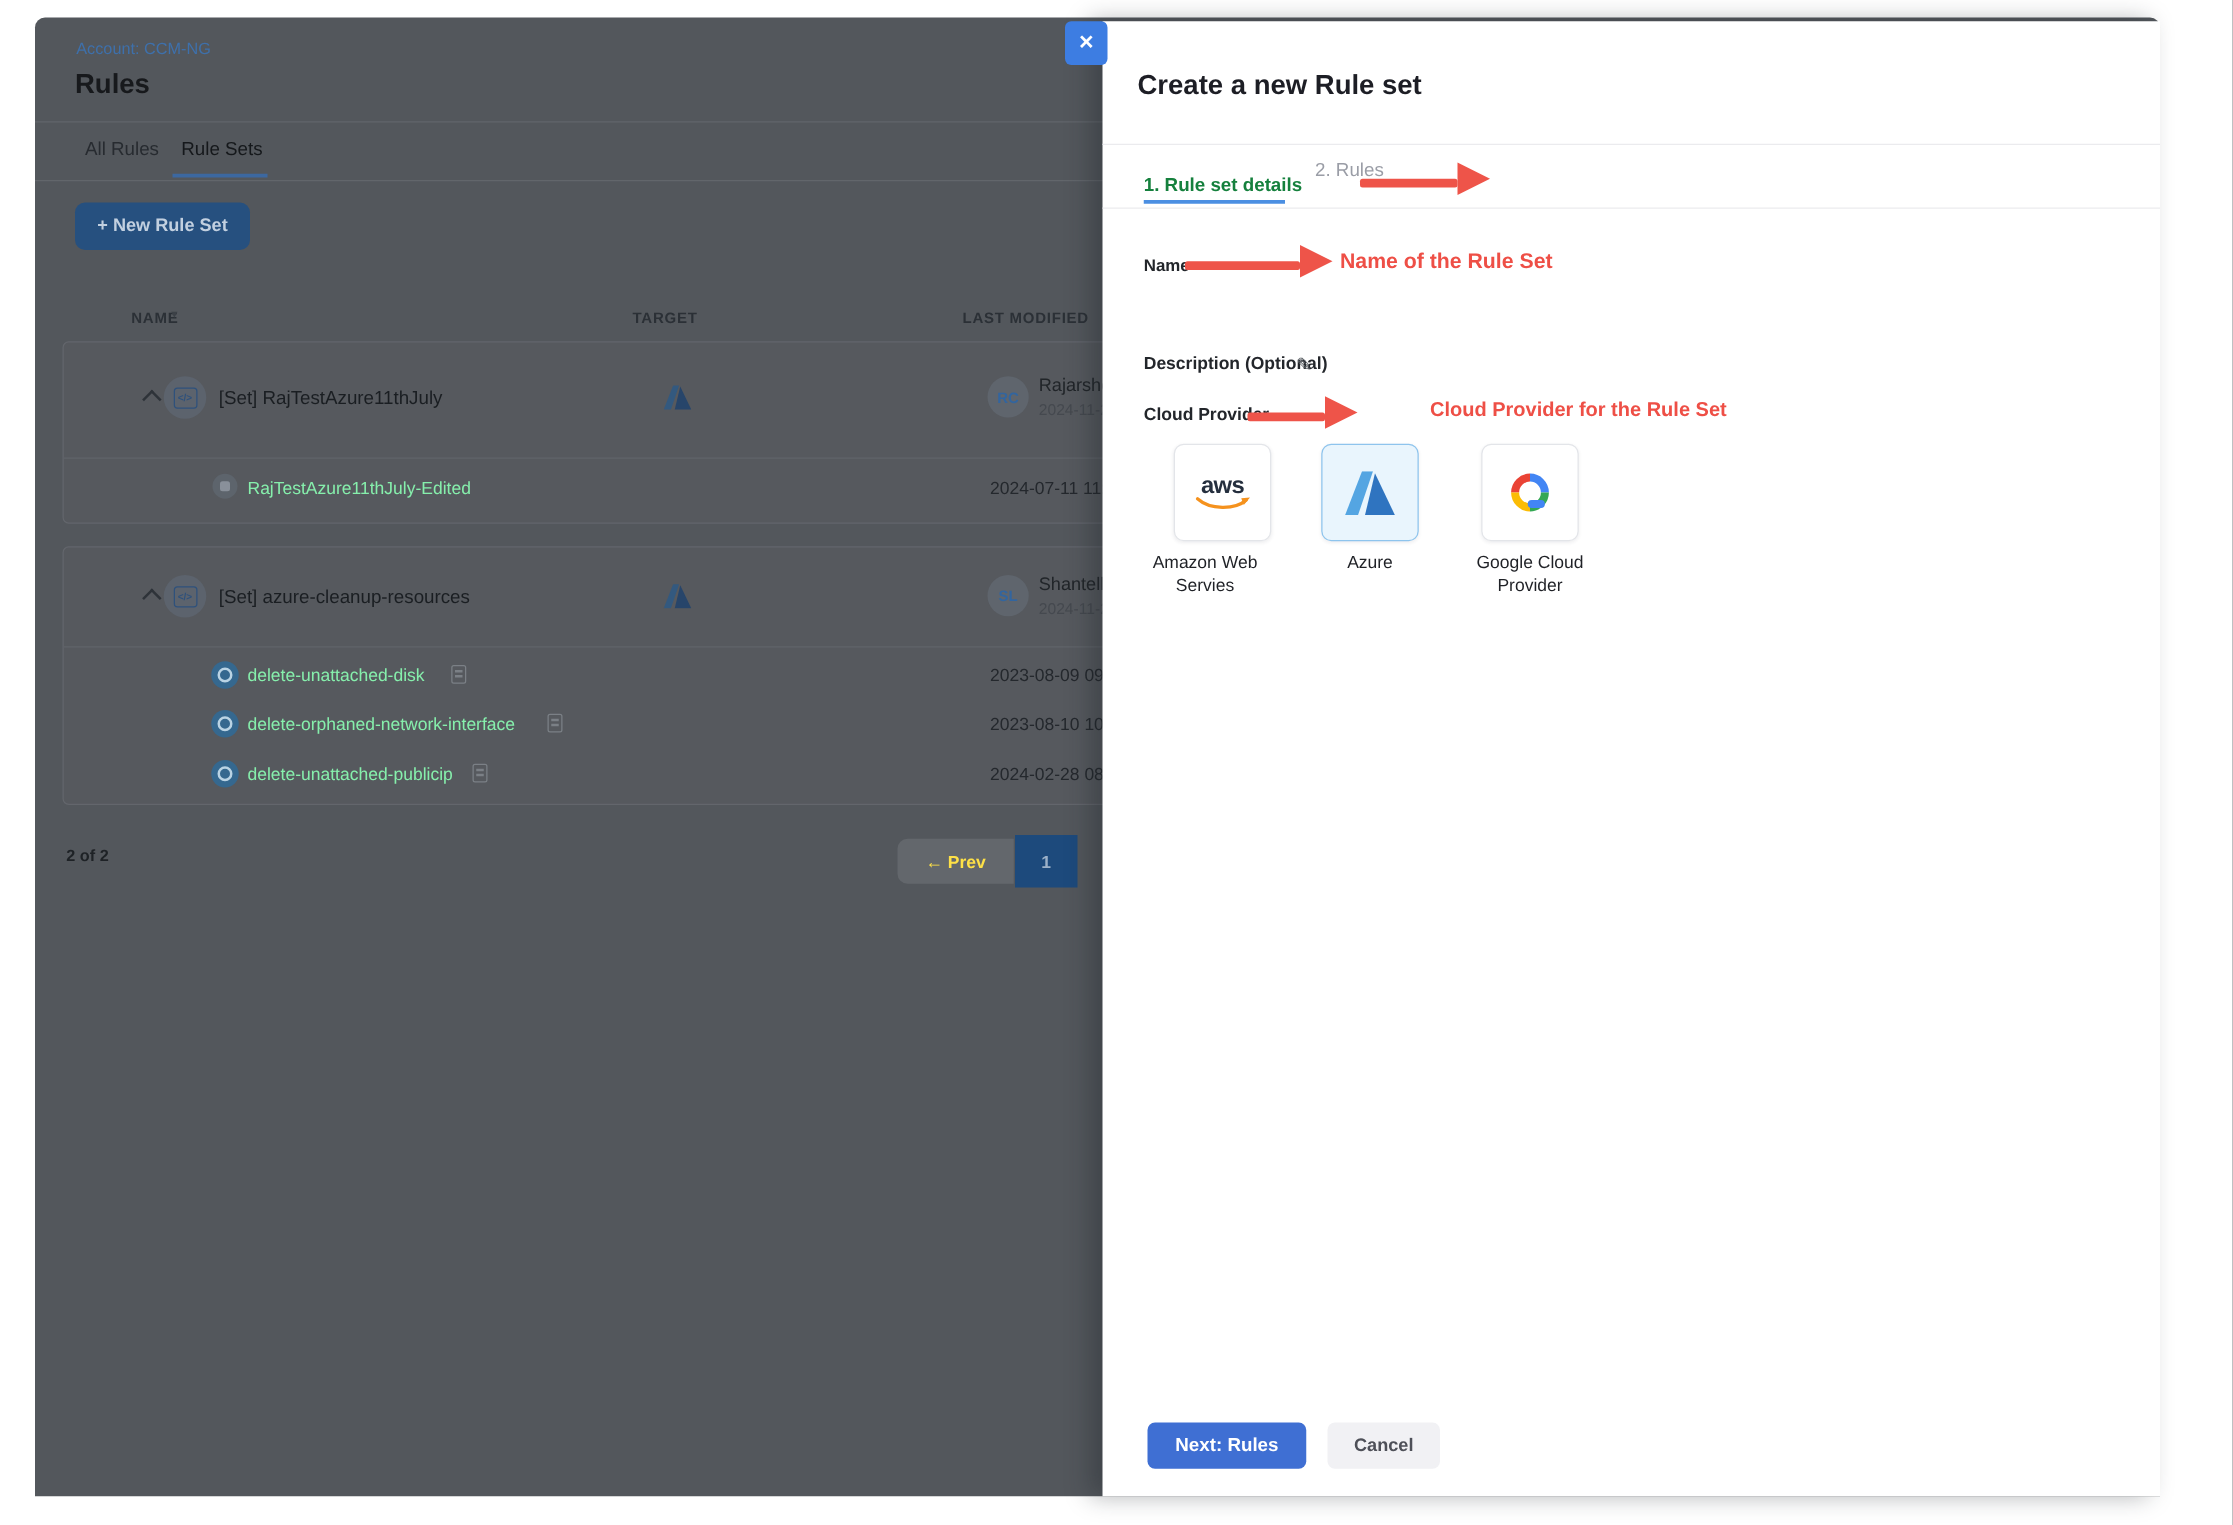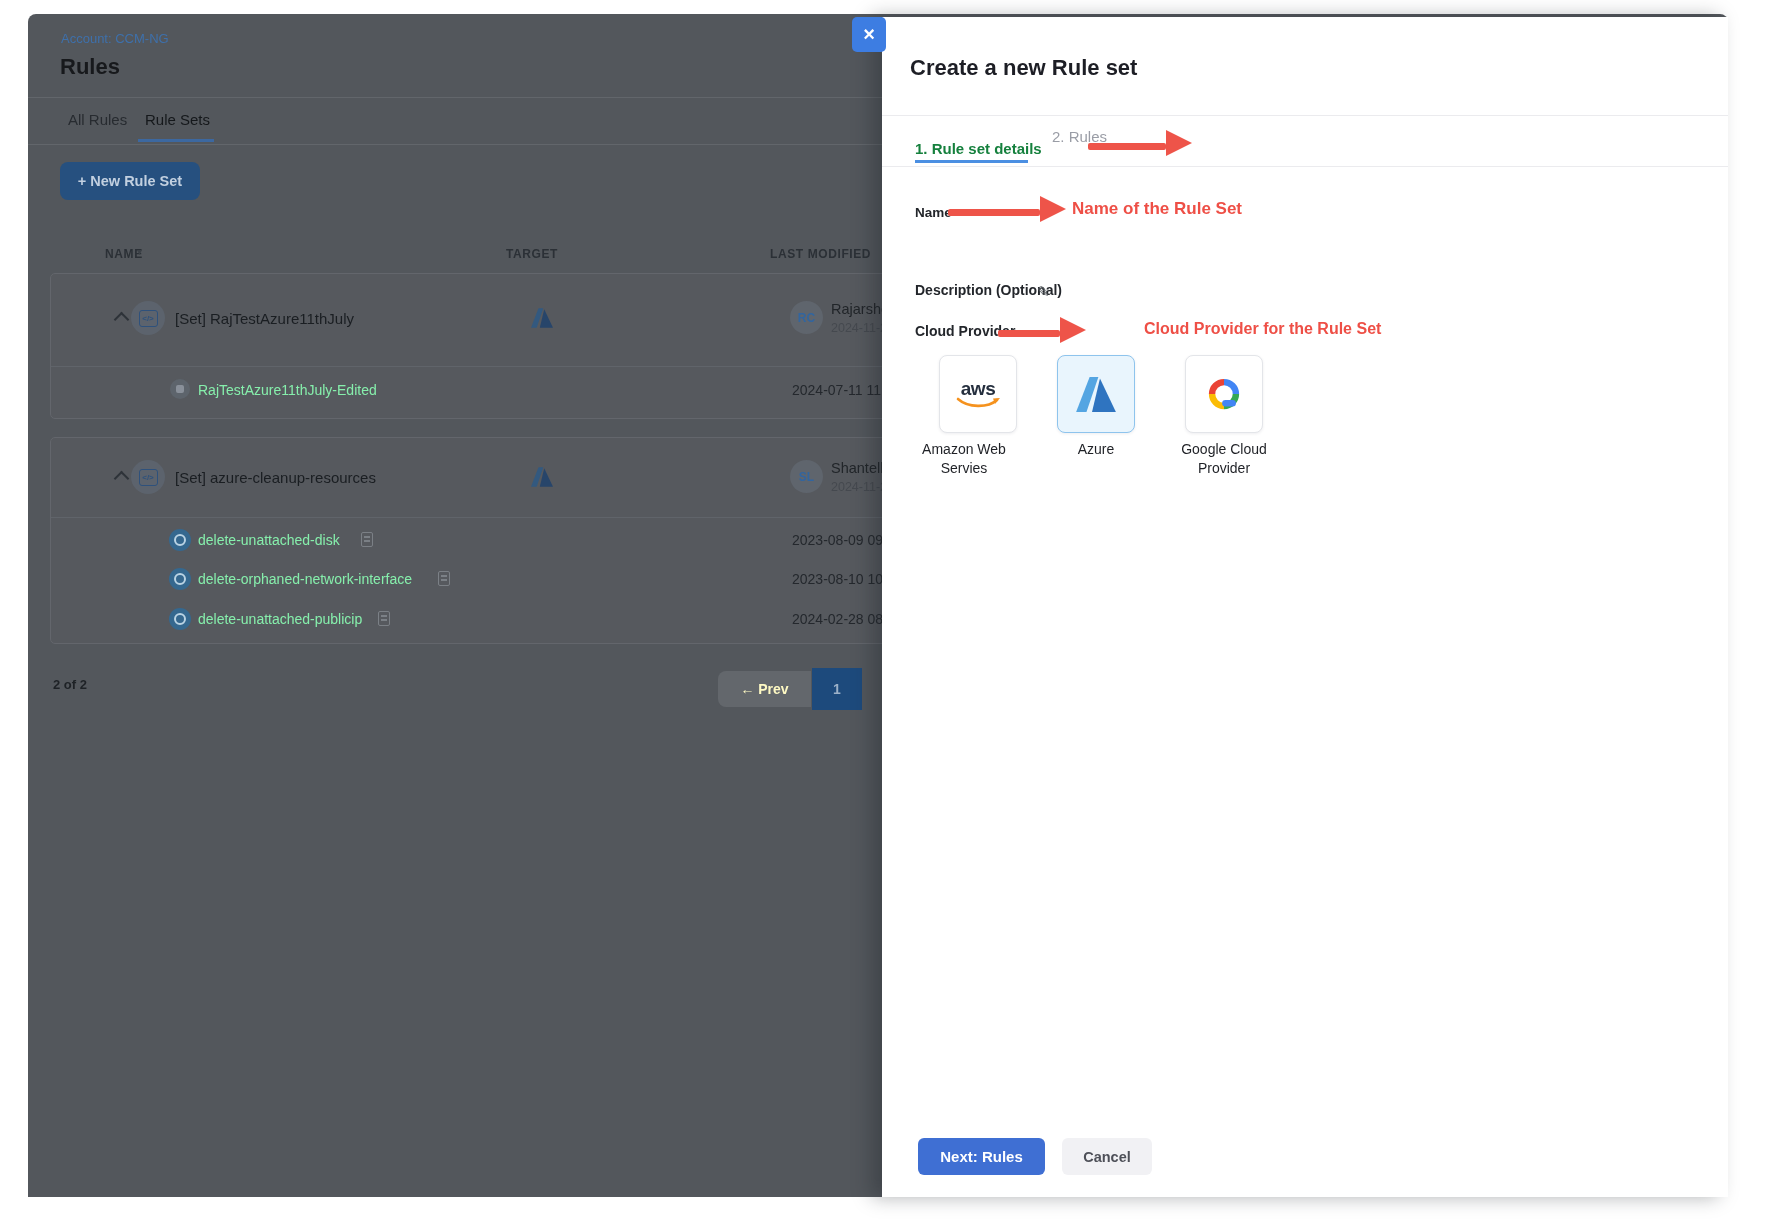--- a/index.html
+++ b/index.html
@@ -49,21 +49,21 @@
           display:flex; align-items:center; justify-content:center; }
   .rule-icon::before { content:""; width:8px; height:8px; border:2px solid #b9d3e4; border-radius:50%; }
   .rule-name { position:absolute; font-size:14px; color:#86efac; white-space:nowrap; }
   .rule-date { position:absolute; font-size:14px; color:#24282d; white-space:nowrap; }
   .doc-icon { position:absolute; width:12px; height:15px; border:1.3px solid #7b8086; border-radius:2px; }
   .doc-icon::before { content:""; position:absolute; left:2px; top:3px; width:6px; height:1.5px; background:#7b8086; }
   .doc-icon::after  { content:""; position:absolute; left:2px; top:7px; width:6px; height:1.5px; background:#7b8086; }
 
   .pg-summary { position:absolute; left:25px; top:663px; font-size:13px; color:#1e2226; font-weight:bold; }
   .prev-btn { position:absolute; left:690px; top:657px; width:93px; height:36px; background:#63676c;
-          border-radius:8px 0 0 8px; color:#fef9c3; font-size:14px; font-weight:bold;
+          border-radius:8px 0 0 8px; color:#fde047; font-size:14px; font-weight:bold;
           display:flex; align-items:center; justify-content:center; }
   .page1-btn { position:absolute; left:784px; top:654px; width:50px; height:42px; background:#1d4a7c;
           color:#9cb1c8; font-size:14px; font-weight:bold; display:flex; align-items:center; justify-content:center; }
 
   
   .drawer { position:absolute; left:882px; top:17px; width:846px; height:1180px; background:#ffffff;
           box-shadow:-10px 0 18px rgba(30,34,40,.35); }
   .close-btn { position:absolute; left:-30px; top:0px; width:34px; height:35px; background:#3d7de2;
           border-radius:5px; color:#ffffff; font-size:20px; font-weight:bold;
           display:flex; align-items:center; justify-content:center; }

